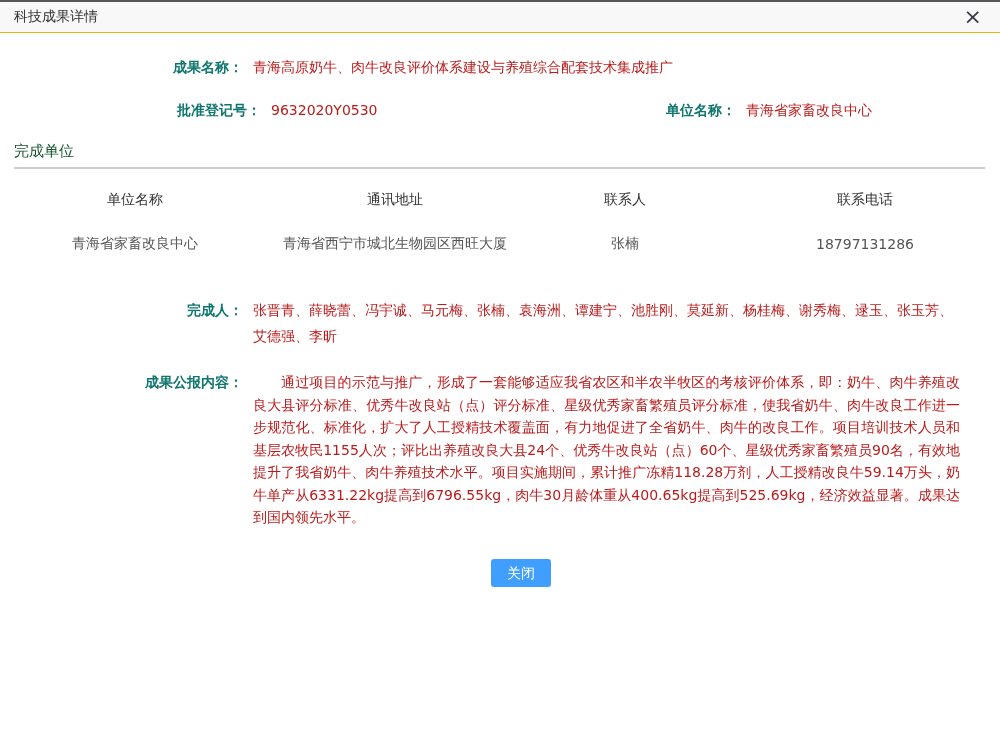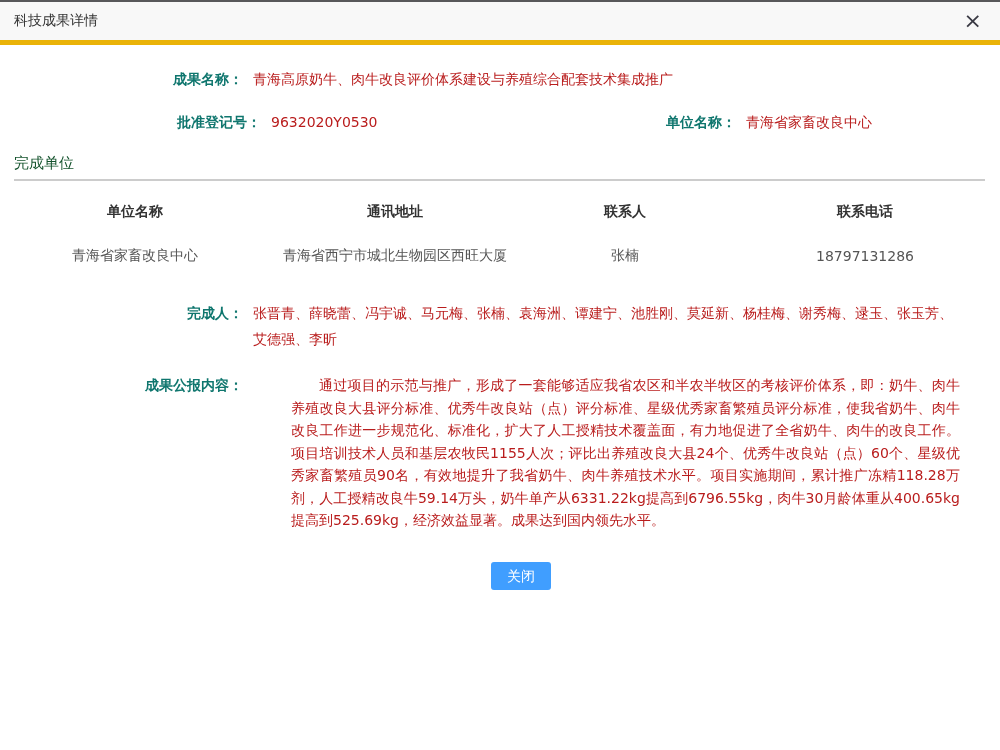--- a/index.html
+++ b/index.html
@@ -3,21 +3,21 @@
 <meta charset="utf-8">
 <style>
   html,body{margin:0;padding:0;}
   body{
     width:1000px;height:750px;background:#fff;overflow:hidden;
     font-family:"DejaVu Sans","Liberation Sans",sans-serif;
     font-size:14px;color:#555;
   }
   .top-strip{height:2px;background:#58585a;}
   .modal-header{
-    height:43px;background:#f8f8f8;border-bottom:5px solid #eab308;
+    height:31px;background:#f8f8f8;border-bottom:1px solid #eab308;
     display:flex;align-items:center;justify-content:space-between;
     padding:0 18px 0 14px;box-sizing:border-box;
   }
   .modal-title{font-size:14px;color:#333;}
   .close-icon{
     font-size:22px;color:#3a3a44;line-height:1;cursor:pointer;
     font-family:"DejaVu Sans",sans-serif;
   }
   .modal-body{padding:24px 0 0 0;}
   .field-row{display:flex;align-items:flex-start;margin:0 40px 22px 0;line-height:21px;}
@@ -25,24 +25,24 @@
   .field-value{flex:1;margin-left:10px;color:#b91c1c;}
   .two-col{display:flex;margin:0 40px 20px 0;}
   .two-col .col{flex:1;display:flex;line-height:21px;}
   .two-col .col .field-label{flex:0 0 243px;padding-left:18px;}
   .two-col .col-right .field-label{flex:0 0 238px;}
   .section-title{font-size:15px;font-weight:normal;color:#14532d;margin:0 0 0 14px;line-height:20px;}
   .section-divider{border:none;height:2px;background:#ccc;margin:6px 15px 0 14px;}
   table.units{width:100%;border-collapse:collapse;margin-top:6px;}
   table.units col.c1{width:27%;} table.units col.c2{width:25%;}
   table.units col.c3{width:21%;} table.units col.c4{width:27%;}
-  table.units th{font-weight:bold;color:#333;text-align:center;padding:16px 0 6px;font-size:14px;}
+  table.units th{font-weight:normal;color:#333;text-align:center;padding:16px 0 6px;font-size:14px;}
   table.units td{color:#555;text-align:center;padding:20px 0 8px;font-size:14px;}
-  .completers-row{margin-top:27px;line-height:26px;}
-  .bulletin-row{margin-top:12px;line-height:22.5px;gap:38px;}
+  .completers-row{margin-top:36px;line-height:26px;}
+  .bulletin-row{margin-top:12px;line-height:22.5px;}
   .bulletin-text{text-align:justify;text-indent:2em;}
   .footer{text-align:center;margin-top:30px;}
   .close-button{
     background:#409eff;color:#fff;border:none;border-radius:3px;
     padding:6px 16px;font-size:14px;cursor:pointer;line-height:16px;
     font-family:"DejaVu Sans","Liberation Sans",sans-serif;
     margin-left:42px;
   }
 </style>
 </head>

